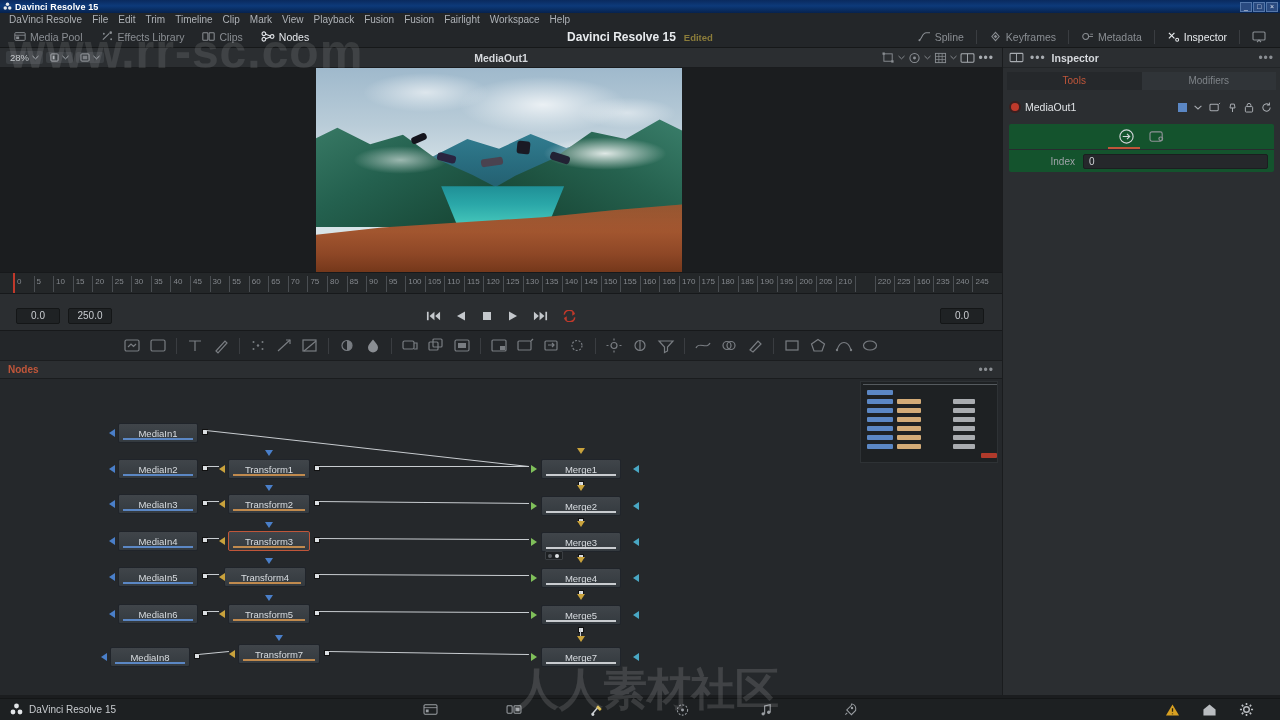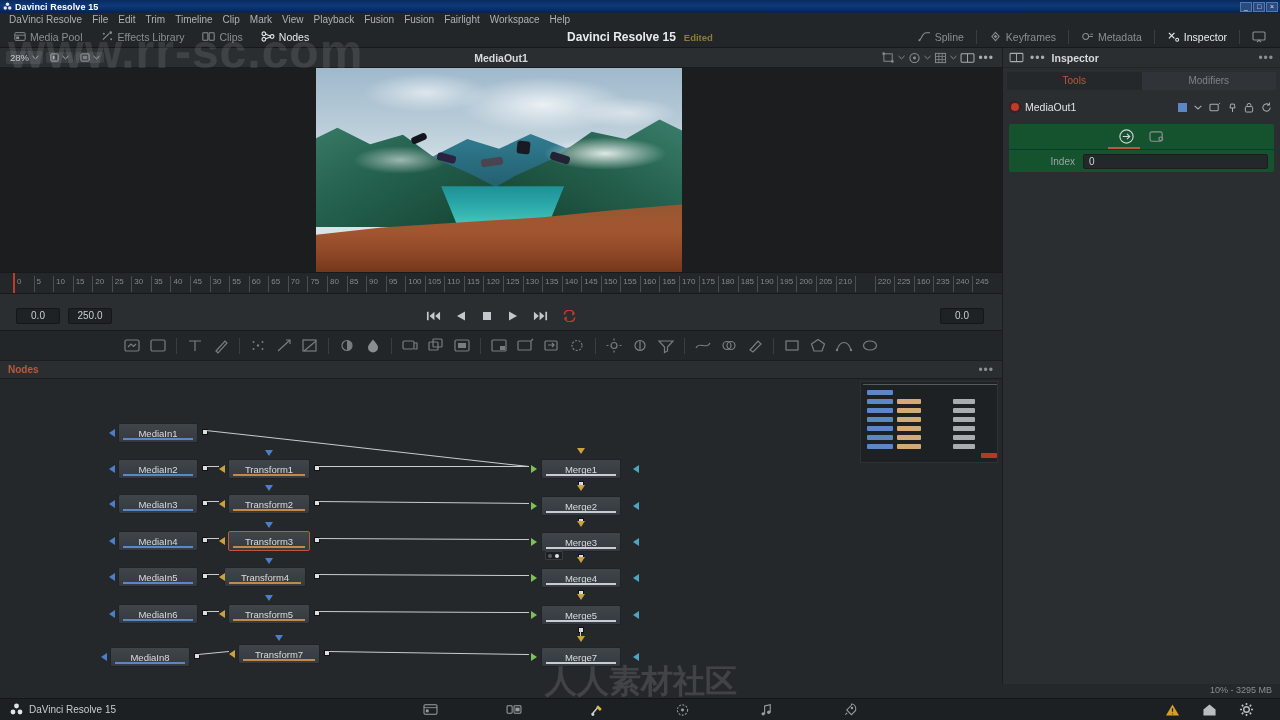--- a/index.html
+++ b/index.html
@@ -1051,23 +1051,20 @@
         </span>
         <span class="underline"></span>
       </div>
       <div class="field-row">
         <span class="flabel">Index</span>
         <span class="field-box">0</span>
       </div>
     </div>
   </div>
 
-  <div class="memline">
-    <span class="mem">10% - 3295 MB</span>
-  </div>
 
   <div class="statusbar">
     <div class="sb-left">
       <span class="ico">
         <svg width="13" height="13" viewBox="0 0 13 13">
           <circle cx="6.5" cy="3" r="2.4" fill="#e2e5e8"></circle>
           <circle cx="3" cy="9" r="2.4" fill="#e2e5e8"></circle>
           <circle cx="10" cy="9" r="2.4" fill="#e2e5e8"></circle>
         </svg>
       </span>
@@ -1147,15 +1144,15 @@
             <circle cx="8" cy="8" r="3" fill="none" stroke="#b9bcc0" stroke-width="1.5"></circle>
             <g stroke="#b9bcc0" stroke-width="1.7">
               <path d="M8 1v2.2M8 12.8V15M1 8h2.2M12.8 8H15M3 3l1.6 1.6M11.4 11.4L13 13M13 3l-1.6 1.6M4.6 11.4L3 13"></path>
             </g>
           </svg>
       </span>
     </div>
   </div>
 
   <div class="wm" style="left:8px;top:24px;font-size:48px;color:rgba(255,255,255,.10);letter-spacing:1px;">www.rr-sc.com</div>
-  <div class="wm" style="left:545px;top:660px;font-size:32px;color:rgba(255,255,255,.13);">人人素材社区</div>
+  <div class="wm" style="left:515px;top:660px;font-size:44px;color:rgba(255,255,255,.13);">人人素材社区</div>
 
 </div>
 
 </body></html>

